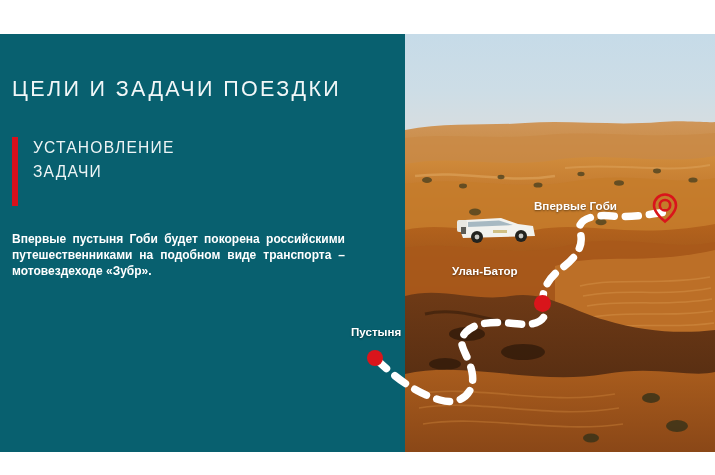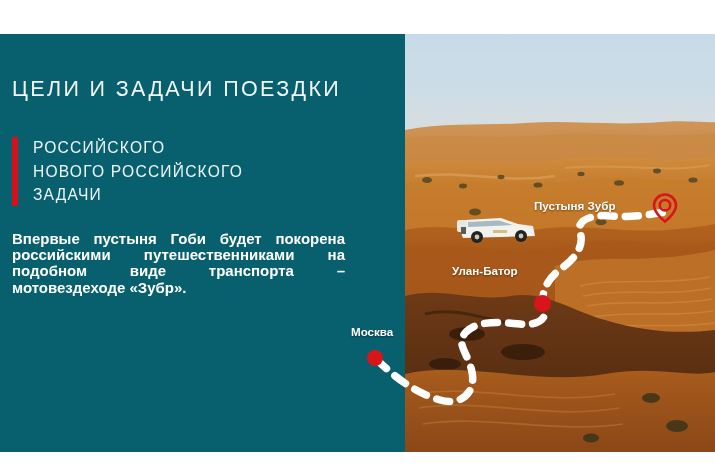--- a/index.html
+++ b/index.html
@@ -26,21 +26,21 @@
 
   #subtitle{
     position:absolute;left:33px;top:136px;width:360px;
     color:#eef5f6;font-size:15.6px;font-weight:400;
     letter-spacing:1.2px;line-height:23.5px;
   }
   #subtitle div{white-space:nowrap;}
 
   .para{
     position:absolute;left:12px;width:333px;
-    color:#ffffff;font-size:15px;font-weight:bold;
+    color:#ffffff;font-size:12px;font-weight:bold;
     line-height:16.2px;text-align:justify;
   }
   #para-1{top:231px;}
   #para-2{top:301px;}
 
   
   #photo-panel{
     position:absolute;left:405px;top:34px;width:310px;height:418px;
     overflow:hidden;background:#c8721f;
   }
@@ -68,22 +68,21 @@
 
 <div id="slide">
 
   <div id="teal-panel"></div>
 
   <div id="slide-title">ЦЕЛИ И ЗАДАЧИ ПОЕЗДКИ</div>
 
   <div id="accent-bar"></div>
 
   <div id="subtitle">
-    <div>РОССИЙСКОГО</div>
-    <div>НОВОГО РОССИЙСКОГО</div>
+    <div>УСТАНОВЛЕНИЕ</div>
     <div>ЗАДАЧИ</div>
   </div>
 
   <div class="para" id="para-1">Впервые пустыня Гоби будет покорена российскими путешественниками на подобном виде транспорта – мотовездеходе «Зубр».</div>
 
   <div id="photo-panel">
     <svg id="photo-svg" viewBox="0 0 310 418" preserveAspectRatio="none">
       <defs>
         <linearGradient id="skyGrad" x1="0" y1="0" x2="0" y2="1">
           <stop offset="0%" stop-color="#c6dbe8"></stop>
@@ -190,17 +189,17 @@
   </svg>
 
   <div class="map-dot" id="dot-moscow"></div>
   <div class="map-dot" id="dot-ulanbator"></div>
 
   <svg id="pin-gobi" viewBox="0 0 26 32">
     <path d="M13,2.5 C19.1,2.5 24,7.4 24,13.5 C24,21 13,29.5 13,29.5 C13,29.5 2,21 2,13.5 C2,7.4 6.9,2.5 13,2.5 Z" fill="none" stroke="#D9151B" stroke-width="2.6"></path>
     <circle cx="13" cy="13.2" r="5.2" fill="none" stroke="#D9151B" stroke-width="2.6"></circle>
   </svg>
 
-  <div class="map-label" id="label-moscow">Москва</div>
+  <div class="map-label" id="label-moscow">Пустыня</div>
   <div class="map-label" id="label-ulanbator">Улан-Батор</div>
-  <div class="map-label" id="label-gobi">Пустыня Зубр</div>
+  <div class="map-label" id="label-gobi">Впервые Гоби</div>
 
 </div>
 
 </body></html>

